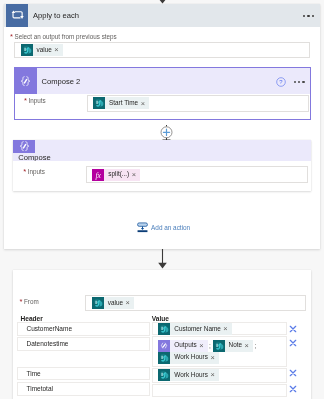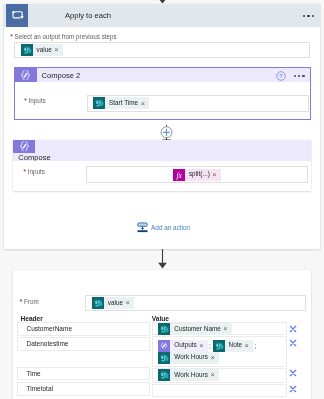--- a/index.html
+++ b/index.html
@@ -32,21 +32,21 @@
 </style>
 </head>
 <body>
 
 <div class="canvas">
 <svg class="abs" style="left:157px;top:-5px;" width="11" height="10" viewBox="0 0 11 10">
 <path d="M5.5 0 V4.2" stroke="#3b3a39" stroke-width="1.1" fill="none"></path>
 <path d="M1.2 3.2 L5.5 8.6 L9.8 3.2 Z" fill="#3b3a39"></path>
     </svg>
 <div class="card" style="left:4px;top:4px;width:315.5px;height:245px;">
- <div class="cardhead" style="background:#e2e7eb;height:23px;gap:32px;">
+ <div class="cardhead" style="background:#e2e7eb;height:23px;">
   <div class="iconbox" style="background:#486ca3;width:22px;margin-left:2px;">
           <svg width="13" height="13" viewBox="0 0 16 16">
 <path d="M4.6 3.4 H12.4 a1.3 1.3 0 0 1 1.3 1.3 V8.6" fill="none" stroke="#ffffff" stroke-width="1.4"></path>
 <path d="M11.6 10.9 H3.8 a1.3 1.3 0 0 1 -1.3 -1.3 V4.8" fill="none" stroke="#ffffff" stroke-width="1.4"></path>
 <path d="M0.8 4.9 L3.1 1.7 L5.4 4.9 Z" fill="#ffffff"></path>
 <path d="M11.3 8.6 L13.6 12.2 L15.6 8.6 Z" fill="#ffffff"></path>
 </svg>
         </div>
   <div class="headbody" style="padding-left:5px;">
           <span class="cardtitle">Apply to each</span>
@@ -70,21 +70,21 @@
 <circle cx="7.4" cy="11.0" r="2.9" fill="#0f7179"></circle>
 <path d="M6.3 4.9 H4.6 V9.4 H6.3 Z" fill="#a9dfe3"></path>
 <path d="M10.6 5.3 C8.6 5.0 7.6 6.4 8.2 7.8 C8.8 9.3 9.4 10.2 8.0 11.4 C7.1 12.1 5.9 11.9 5.2 11.5" fill="none" stroke="#3fd0d8" stroke-width="1.55" stroke-linecap="round"></path>
 </svg>
           </span>
           <span class="toklabel">value</span>
           <span class="tokx">×</span>
         </span>
       </div>
  <div class="abs" style="left:9.5px;top:63.4px;width:297.7px;height:52.8px;border:1.6px solid #8378de;background:#fff;box-sizing:border-box;">
-  <div class="cardhead" style="background:#ebe9fb;height:14px;">
+  <div class="cardhead" style="background:#ebe9fb;height:26px;">
    <div class="iconbox" style="background:#8378de;width:22px;">
             <svg width="13" height="13" viewBox="0 0 16 16">
 <path d="M6.3 2.0 C4.7 2.0 4.8 3.9 4.8 5.3 C4.8 6.6 4.0 7.2 2.7 7.5 C4.0 7.8 4.8 8.4 4.8 9.7 C4.8 11.1 4.7 13.0 6.3 13.0" fill="none" stroke="#ffffff" stroke-width="1.0" stroke-linecap="round"></path>
 <path d="M9.7 2.0 C11.3 2.0 11.2 3.9 11.2 5.3 C11.2 6.6 12.0 7.2 13.3 7.5 C12.0 7.8 11.2 8.4 11.2 9.7 C11.2 11.1 11.3 13.0 9.7 13.0" fill="none" stroke="#ffffff" stroke-width="1.0" stroke-linecap="round"></path>
 <path d="M6.8 9.7 L9.3 5.6" fill="none" stroke="#ffffff" stroke-width="1.8" stroke-linecap="round"></path>
 </svg>
           </div>
    <div class="headbody">
             <span class="cardtitle">Compose 2</span>
           </div>
@@ -147,21 +147,21 @@
 </svg>
             </span>
             <span class="dots">
               <i style="background:#4a4a4a"></i>
               <i style="background:#4a4a4a"></i>
               <i style="background:#4a4a4a"></i>
             </span>
           </div>
   </div>
   <div class="abs" style="left:10px;top:26.4px;"><span class="req">*</span><span class="lbl">Inputs</span></div>
-  <div class="field abs" style="left:72.5px;top:26.5px;width:222px;height:17px;justify-content:center;">
+  <div class="field abs" style="left:72.5px;top:26.5px;width:222px;height:17px;">
           <span class="token" style="background:#f7e4f3;">
             <span class="tokicon">
               <svg width="12" height="12" viewBox="0 0 16 16">
 <rect width="16" height="16" fill="#b4009e"></rect>
 <text x="8.2" y="11.8" font-family="Liberation Serif, serif" font-style="italic" font-size="10" fill="#ffffff" text-anchor="middle">fx</text>
 </svg>
             </span>
             <span class="toklabel">split(...)</span>
             <span class="tokx">×</span>
           </span>

